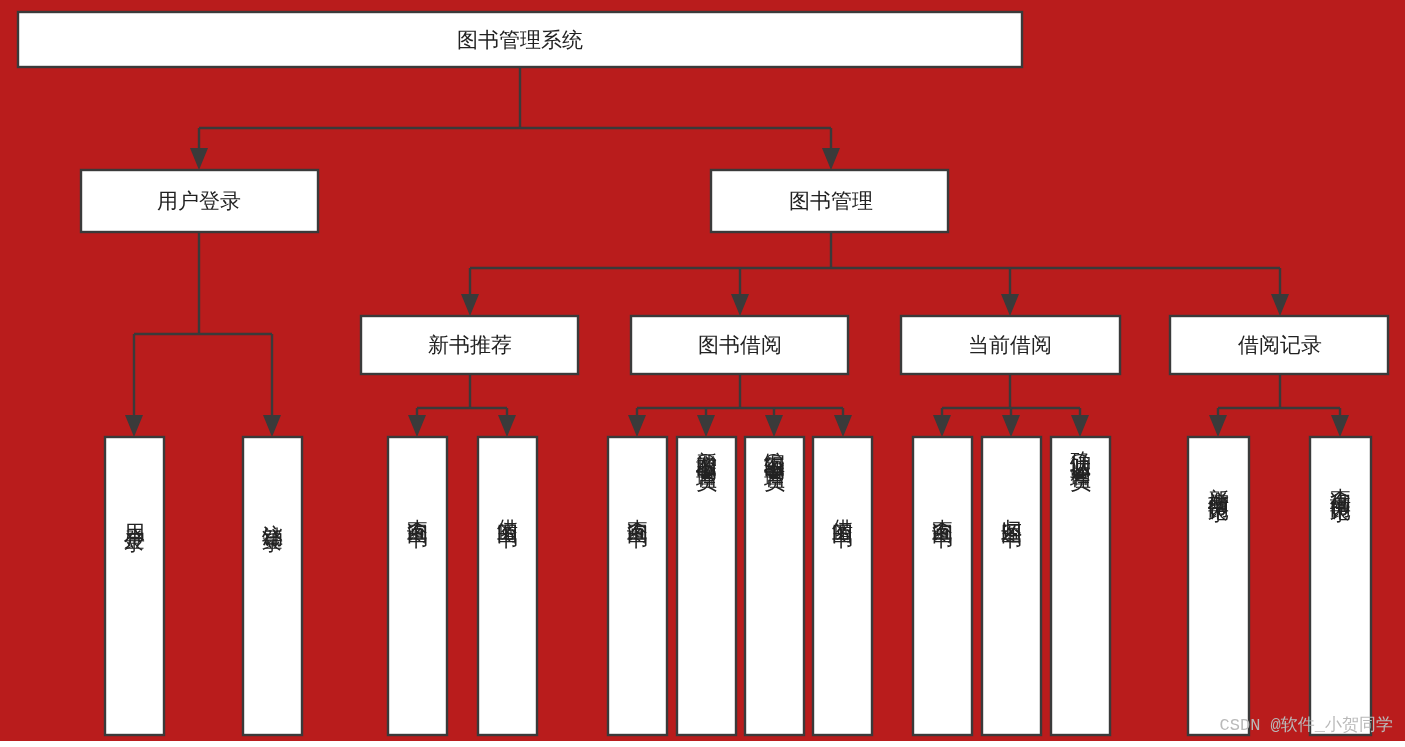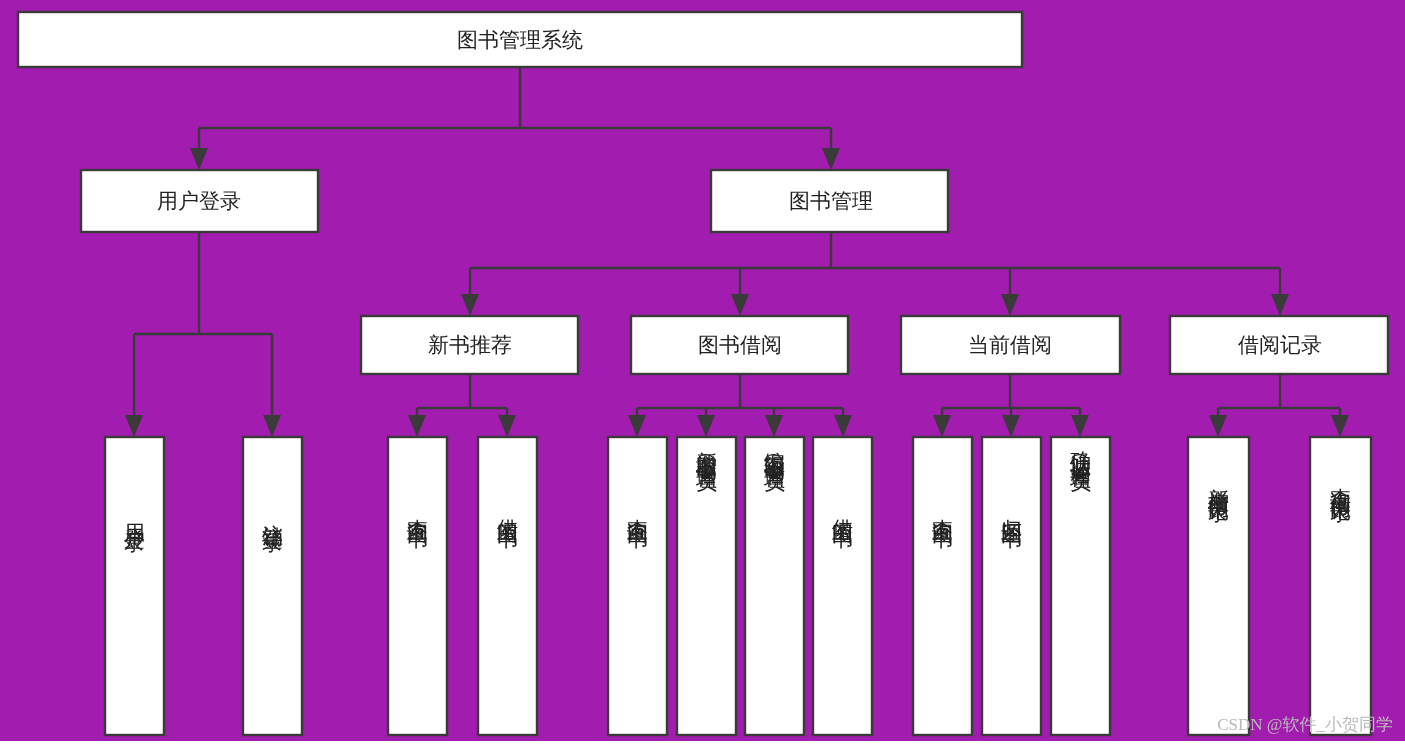--- a/index.html
+++ b/index.html
@@ -8,21 +8,21 @@
     padding: 0;
     background: #ffffff;
   }
   body {
     font-family: "Liberation Sans", "DejaVu Sans", sans-serif;
   }
   #diagram-root {
     position: relative;
     width: 1405px;
     height: 741px;
-    background: #a21caf;
+    background: #b91c1c;
     overflow: hidden;
   }
   svg.diagram-canvas {
     position: absolute;
     left: 0;
     top: 0;
     width: 1405px;
     height: 747px;
   }
   .node-box {
@@ -53,21 +53,21 @@
     fill: #222222;
     text-anchor: middle;
     writing-mode: vertical-rl;
     glyph-orientation-vertical: 0;
     letter-spacing: 3px;
   }
   .watermark-text {
     position: absolute;
     right: 12px;
     bottom: 5px;
-    font-family: Liberation Serif, serif;
+    font-family: Liberation Mono, monospace;
     font-size: 17px;
     color: #b9b9b9;
     white-space: nowrap;
     user-select: none;
     text-align: center;
   }
 </style>
 </head>
 <body>
 

